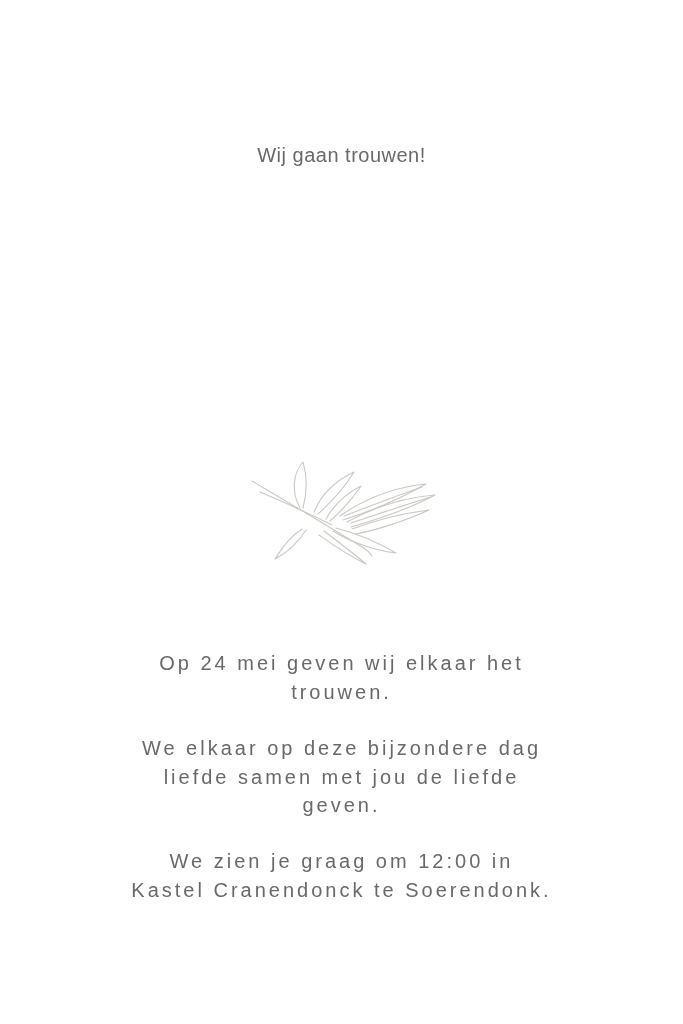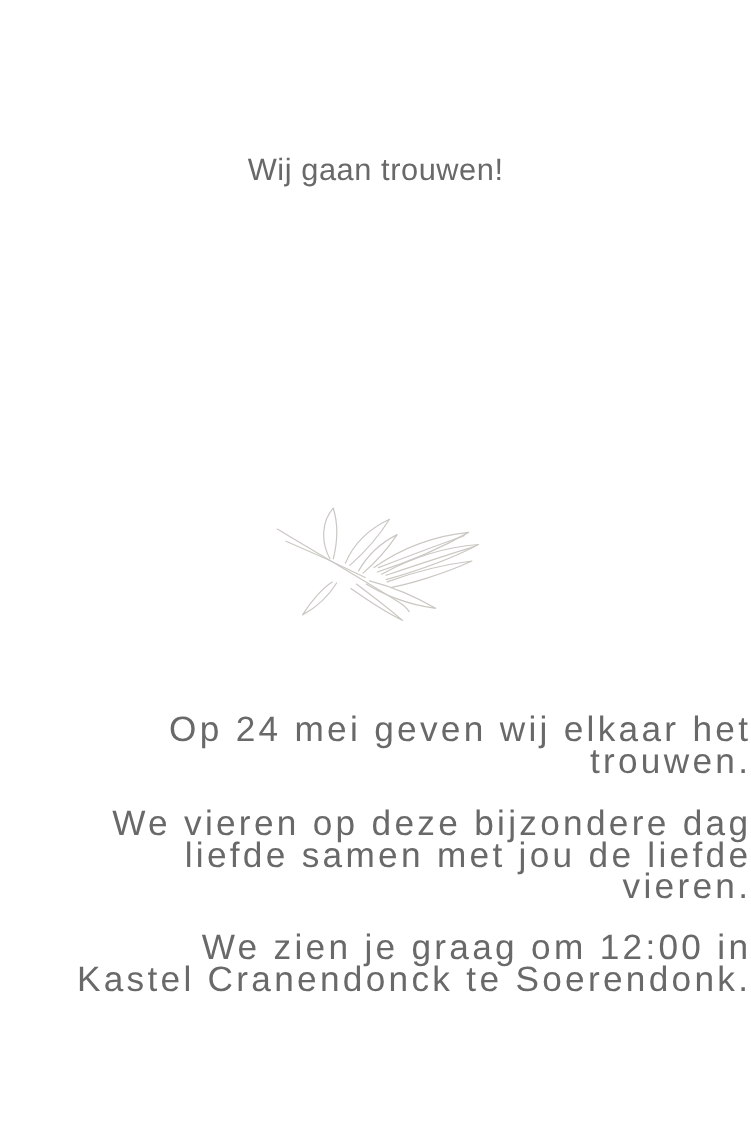--- a/index.html
+++ b/index.html
@@ -20,21 +20,21 @@
     color:var(--text);
     -webkit-font-smoothing:antialiased;
   }
   .title{
     position:absolute;
     top:140px;
     left:0;
     width:100%;
     margin:0;
     text-align:center;
-    font-size:28px;
+    font-size:20px;
     font-weight:400;
     letter-spacing:0.5px;
     line-height:30px;
     color:var(--text);
   }
   .branch{
     position:absolute;
     left:250px;
     top:450px;
     width:190px;
@@ -45,22 +45,22 @@
     stroke:var(--stroke);
     stroke-width:1.1;
     stroke-linecap:round;
     stroke-linejoin:round;
   }
   .para{
     position:absolute;
     left:0;
     width:100%;
     margin:0;
-    text-align:right;
-    font-size:32px;
+    text-align:center;
+    font-size:20px;
     font-weight:400;
     letter-spacing:3px;
     line-height:28.5px;
     color:var(--text);
   }
   .para-1{top:649px;}
   .para-2{top:734px;}
   .para-3{top:847px;}
   .line{display:block;}
 </style>
@@ -99,23 +99,23 @@
   </svg>
 
   <div>
 
     <p class="para para-1">
       <span class="line">Op 24 mei geven wij elkaar het</span>
       <span class="line">trouwen.</span>
     </p>
 
     <p class="para para-2">
-      <span class="line">We vieren op deze bijzondere dag</span>
+      <span class="line">We elkaar op deze bijzondere dag</span>
       <span class="line">liefde samen met jou de liefde</span>
-      <span class="line">vieren.</span>
+      <span class="line">geven.</span>
     </p>
 
     <p class="para para-3">
       <span class="line">We zien je graag om 12:00 in</span>
       <span class="line">Kastel Cranendonck te Soerendonk.</span>
     </p>
 
   </div>
 </div>
 

